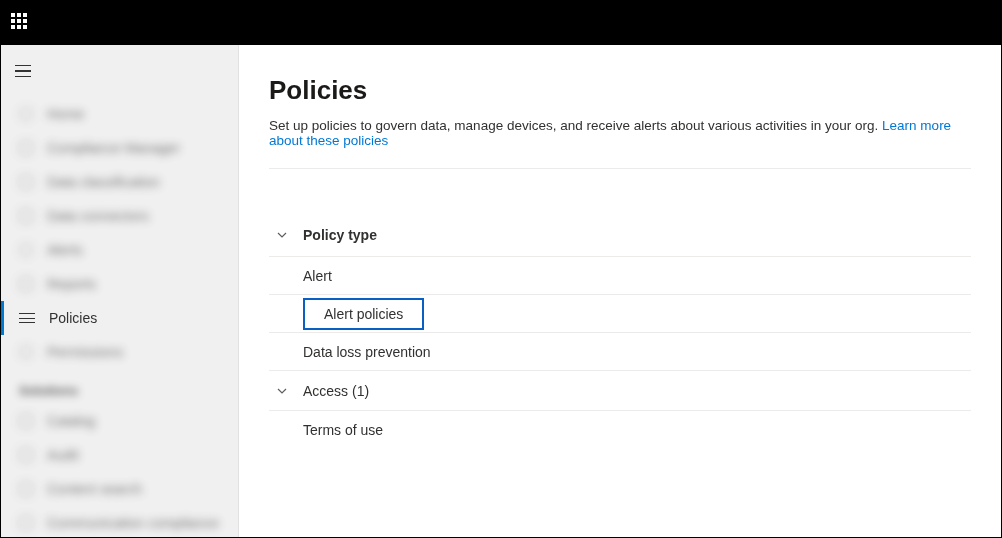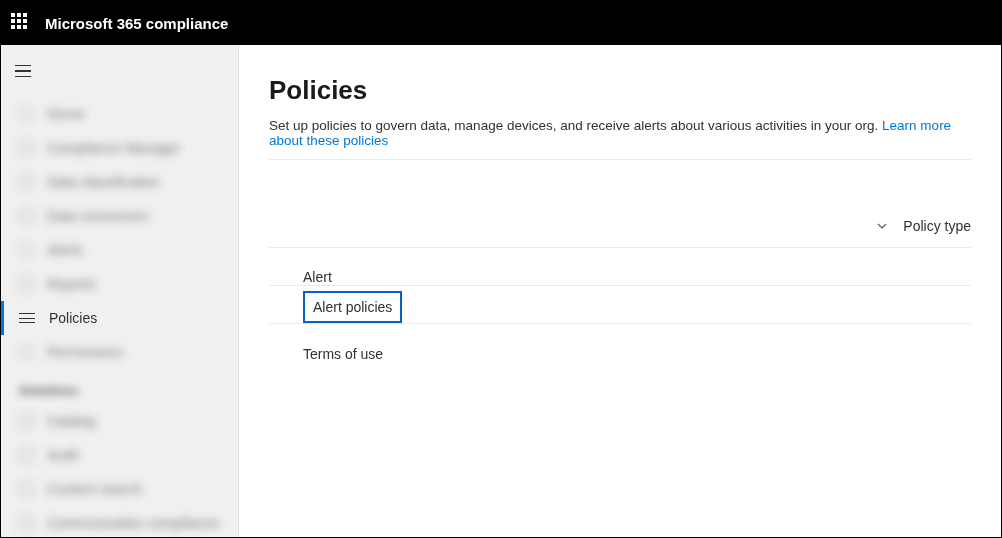--- a/index.html
+++ b/index.html
@@ -15,48 +15,47 @@
   .hamburger span { height: 1.5px; background: #333; width: 16px; }
   .side-item { display: flex; align-items: center; height: 34px; padding-left: 18px; font-size: 14px; color: #555; filter: blur(4px); opacity: .8; cursor: pointer; }
   .side-item .sicon { width: 14px; height: 14px; border: 1.5px solid #888; border-radius: 3px; margin-right: 14px; }
   .side-item.circle .sicon { border-radius: 50%; }
   .side-item.active { filter: none; opacity: 1; border-left: 3px solid #0078d4; padding-left: 15px; color: #323130; background: #f0f0f0; }
   .side-item.active .sicon { width: 16px; height: 10px; border: none; border-top: 1.5px solid #333; border-bottom: 1.5px solid #333; position: relative; border-radius: 0; }
   .side-item.active .sicon::before { content: ""; position: absolute; top: 3.5px; left: 0; right: 0; height: 1.5px; background: #333; }
   .side-heading { filter: blur(4px); opacity: .8; font-size: 13px; padding: 14px 0 6px 18px; color: #333; font-weight: 600; }
   .main { flex: 1; padding: 30px 30px 0 30px; overflow: hidden; }
   .page-title { font-size: 26px; font-weight: 700; color: #1b1a19; margin-bottom: 12px; }
-  .page-desc { font-size: 13.5px; color: #323130; margin-bottom: 11px; }
+  .page-desc { font-size: 13.5px; color: #323130; margin-bottom: 20px; }
   .page-desc a { color: #0078d4; text-decoration: none; cursor: pointer; }
   .hr { height: 1px; background: #edebe9; margin-top: 8px; }
   .list { margin-top: 44px; }
   .group-header { display: flex; align-items: center; height: 40px; font-size: 14px; color: #323130; border-bottom: 1px solid #edebe9; cursor: pointer; }
   .chevron { width: 14px; height: 14px; margin: 0 14px 0 6px; display: flex; align-items: center; justify-content: center; }
   .chevron svg { width: 12px; height: 12px; }
-  .row { height: 38px; display: flex; align-items: flex-end; padding-left: 34px; font-size: 14px; color: #323130; border-bottom: 1px solid #edebe9; cursor: pointer; }
-  .row.highlighted span { border: 2px solid #0a5fc2; padding: 6px 8px; }
-  .group-header.first { font-weight: 400; height: 44px; justify-content: flex-end; }
+  .row { height: 38px; display: flex; align-items: center; padding-left: 34px; font-size: 14px; color: #323130; border-bottom: 1px solid #edebe9; cursor: pointer; }
+  .row.highlighted span { border: 2px solid #0a5fc2; padding: 6px 19px; }
+  .group-header.first { font-weight: 700; height: 44px; }
 </style>
 </head>
 <body>
 <div class="frame">
 
   <div class="topbar">
     <div class="waffle">
       <span></span>
         <span></span>
         <span></span>
         <span></span>
         <span></span>
         <span></span>
         <span></span>
         <span></span>
         <span></span>
     </div>
-    <div class="topbar-title">Microsoft 365 compliance</div>
   </div>
 
   <div class="body">
     <div class="sidebar">
       <div class="hamburger">
           <span></span>
           <span></span>
           <span></span>
         </div>
 
@@ -131,21 +130,32 @@
           <span>Policy type</span>
         </div>
 
         <div class="row">
             <span>Alert</span>
           </div>
         <div class="row highlighted">
             <span>Alert policies</span>
           </div>
 
+        <div class="row">
+            <span>Data loss prevention</span>
+          </div>
 
+        <div class="group-header">
+          <div class="chevron">
+              <svg viewBox="0 0 12 12">
+                <path d="M2 4 L6 8 L10 4" fill="none" stroke="#605e5c" stroke-width="1.2"></path>
+              </svg>
+            </div>
+          <span>Access (1)</span>
+        </div>
         <div class="row" style="border-bottom:none">
             <span>Terms of use</span>
           </div>
 
       </div>
     </div>
   </div>
 </div>
 
 </body></html>

